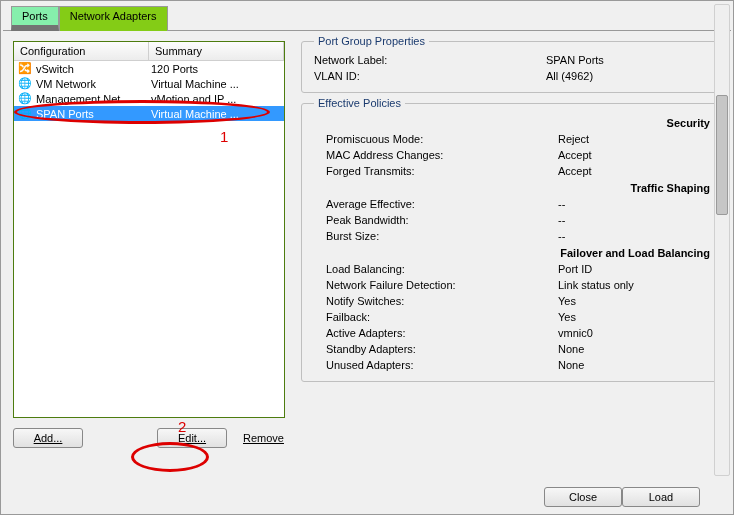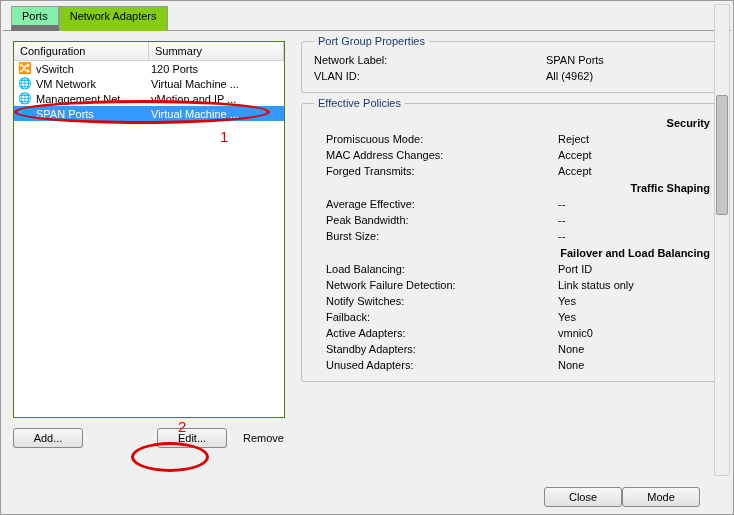--- a/index.html
+++ b/index.html
@@ -95,20 +95,21 @@
   .annot {
     position: absolute;
     border: 3px solid #d00;
     border-radius: 50%;
     pointer-events: none;
     z-index: 50;
   }
   .btnrow {
     display: flex;
     gap: 6px;
+    text-decoration: underline;
   }
   .btn {
     border: 1px solid #888;
     background: linear-gradient(#f7f7f7,#e1e1e1);
     padding: 3px 10px;
     min-width: 70px;
     text-align: center;
     cursor: pointer;
     font-family: inherit;
     font-size: 11px;
@@ -294,20 +295,20 @@
             </div>
         </div>
       </div>
     </div>
   </div>
   <div class="scrollbar">
       <div class="handle"></div>
     </div>
   <div class="footer">
     <button class="btn" style="min-width:78px">Close</button>
-    <button class="btn" style="min-width:78px">Mode</button>
+    <button class="btn" style="min-width:78px">Load</button>
   </div>
 </div>
 
 <div class="annot" style="left:14px; top:100px; width:256px; height:24px;"></div>
 <div class="annot-num" style="left:220px; top:128px;">1</div>
 <div class="annot" style="left:131px; top:442px; width:78px; height:30px;"></div>
 <div class="annot-num" style="left:178px; top:418px;">2</div>
 
 </body></html>

